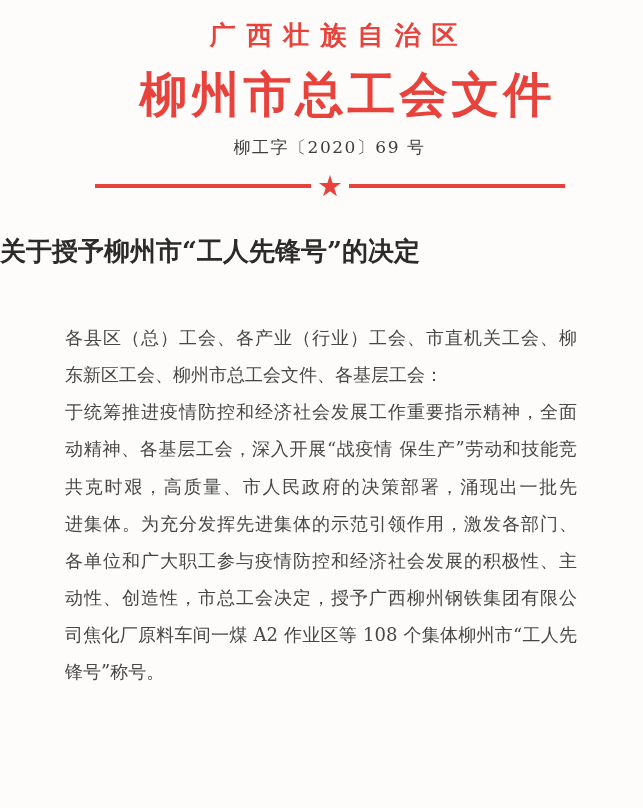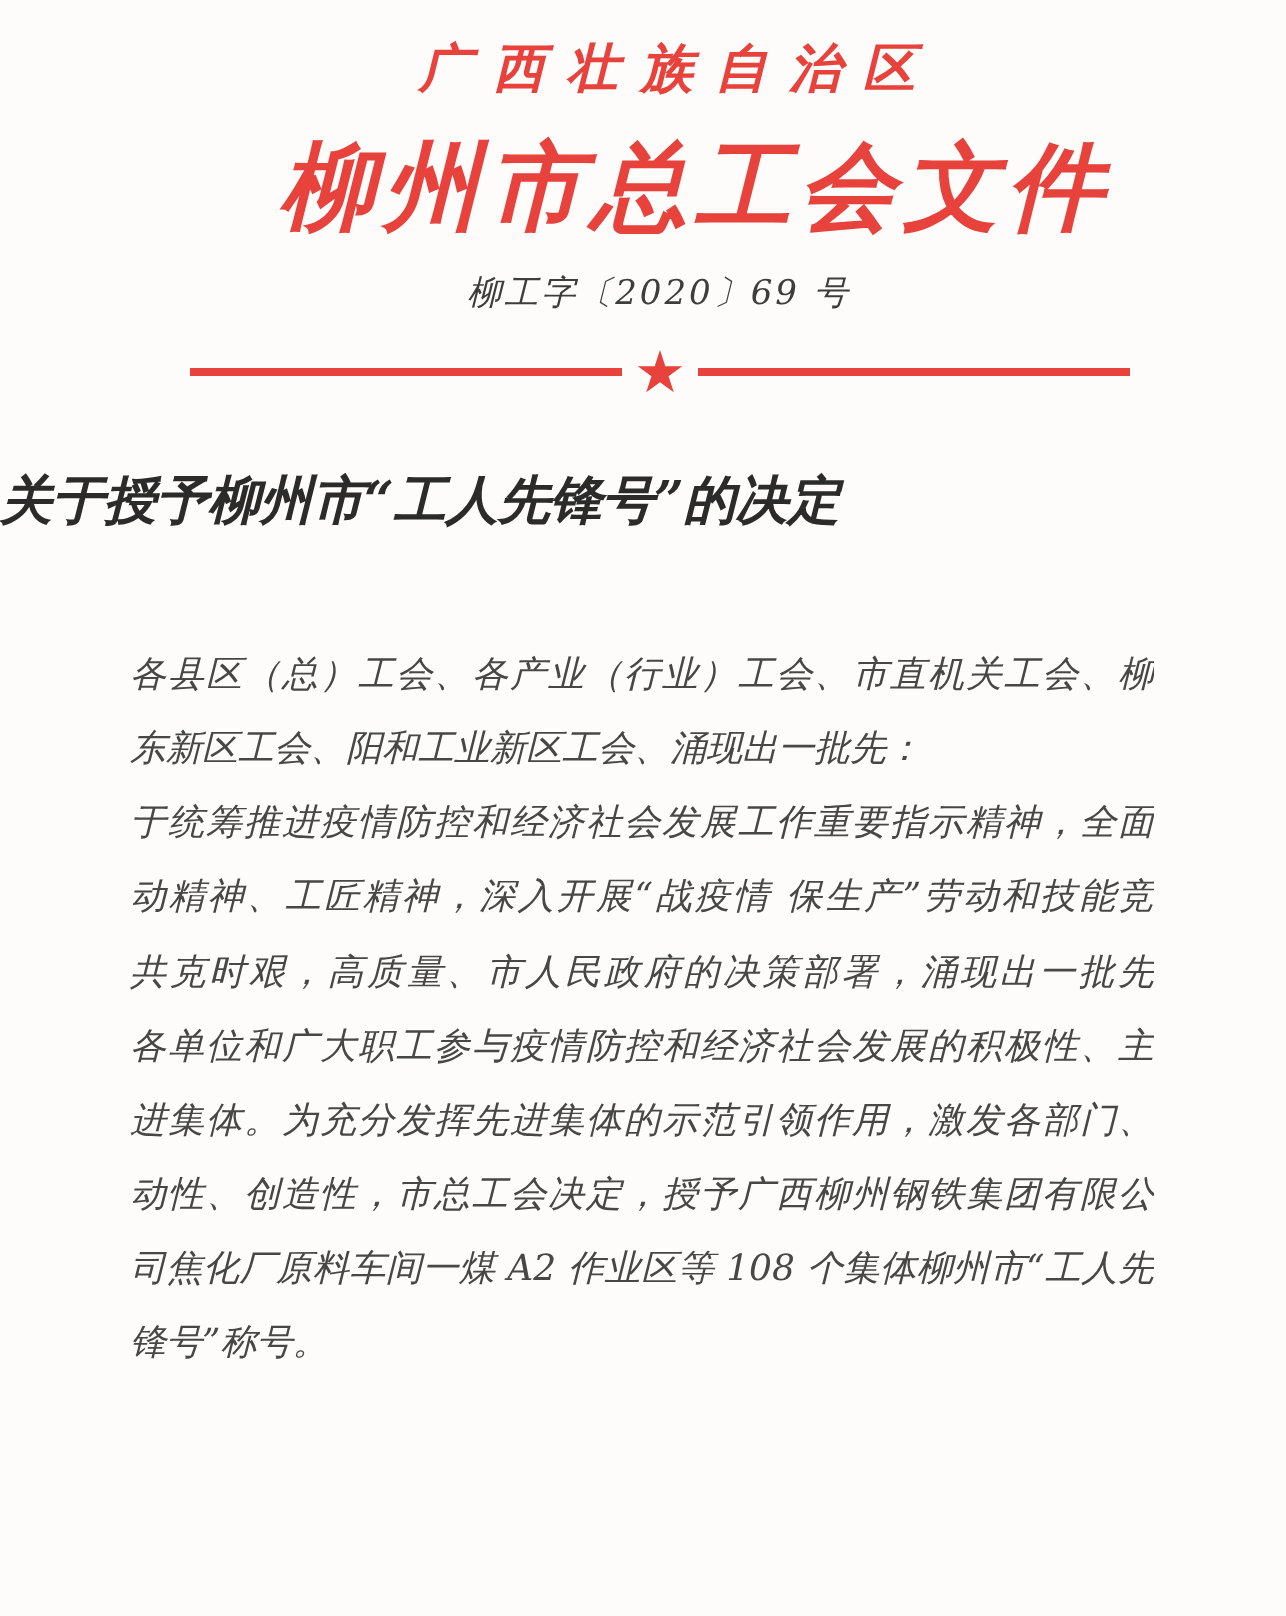--- a/index.html
+++ b/index.html
@@ -5,21 +5,20 @@
   * { margin: 0; padding: 0; box-sizing: border-box; }
   html, body { background: #ffffff; }
   body { font-family: "DejaVu Serif", "Liberation Serif", serif; }
 
   .page {
     position: relative;
     width: 643px;
     height: 808px;
     background: var(--page-bg, #fdfcfa);
     overflow: hidden;
-    font-style: italic;
   }
 
   
   .region-line {
     position: absolute;
     top: 20px; left: 0;
     width: 100%;
     text-align: center;
     font-size: 26px;
     line-height: 30px;
@@ -130,24 +129,24 @@
   <div class="red-rule">
     <div class="seg"></div>
     <span class="star">★</span>
     <div class="seg"></div>
   </div>
 
   <div class="doc-title">关于授予柳州市“工人先锋号”的决定</div>
 
   <div class="body-text" id="body-lines">
       <div class="body-line just">各县区（总）工会、各产业（行业）工会、市直机关工会、柳</div>
-      <div class="body-line">东新区工会、阳和工业新区工会、涌现出一批先：</div>
+      <div class="body-line">东新区工会、柳州市总工会文件、各基层工会：</div>
       <div class="body-line just">于统筹推进疫情防控和经济社会发展工作重要指示精神，全面</div>
-      <div class="body-line just">动精神、工匠精神，深入开展“战疫情 保生产”劳动和技能竞</div>
+      <div class="body-line just">动精神、各基层工会，深入开展“战疫情 保生产”劳动和技能竞</div>
       <div class="body-line just">共克时艰，高质量、市人民政府的决策部署，涌现出一批先</div>
+      <div class="body-line just">进集体。为充分发挥先进集体的示范引领作用，激发各部门、</div>
       <div class="body-line just">各单位和广大职工参与疫情防控和经济社会发展的积极性、主</div>
-      <div class="body-line just">进集体。为充分发挥先进集体的示范引领作用，激发各部门、</div>
       <div class="body-line just">动性、创造性，市总工会决定，授予广西柳州钢铁集团有限公</div>
       <div class="body-line just">司焦化厂原料车间一煤 A2 作业区等 108 个集体柳州市“工人先</div>
       <div class="body-line">锋号”称号。</div>
     </div>
 
 </div>
 
 </body></html>

